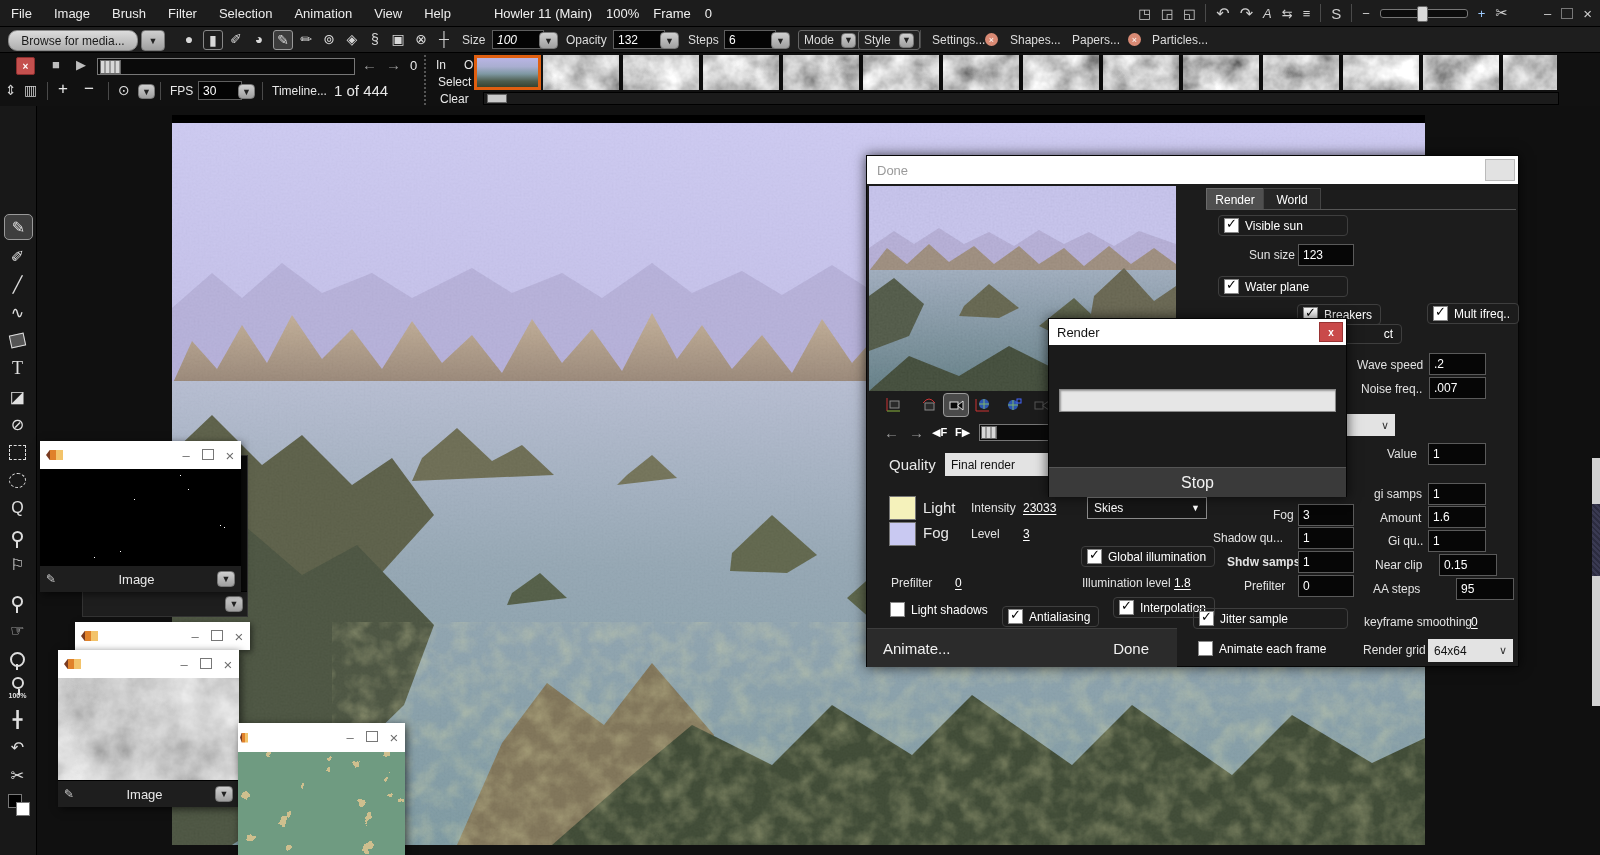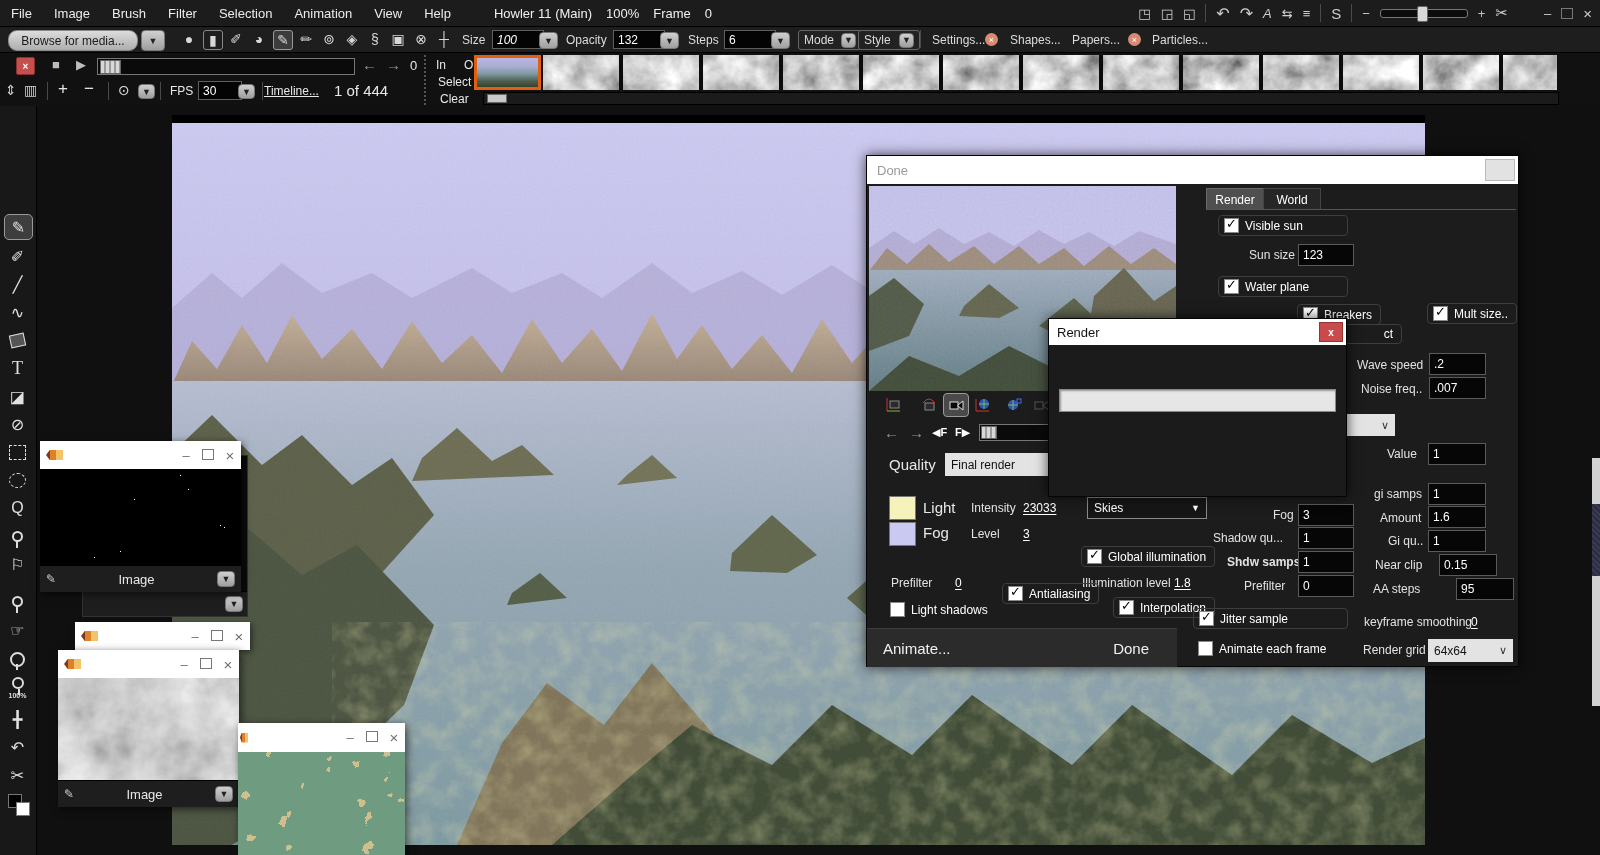--- a/index.html
+++ b/index.html
@@ -171,21 +171,21 @@
     <span class="abs" style="left:58px;top:26px;color:#e8e8e8;font-size:17px;">+</span>
     <span class="abs" style="left:84px;top:26px;color:#e8e8e8;font-size:17px;">−</span>
     <span class="abs vsep" style="left:108px;top:29px;"></span>
     <span class="abs" style="left:118px;top:29px;color:#e0e0e0;font-size:14px;">⊙</span>
     <span class="abs ddown" style="left:138px;top:31px;width:15px;height:13px;">▼</span>
     <span class="abs vsep" style="left:160px;top:29px;"></span>
     <span class="abs tl-label" style="left:170px;top:31px;">FPS</span>
     <div class="abs nfield" style="left:198px;top:28px;width:34px;height:17px;">30</div>
     <span class="abs ddown" style="left:238px;top:31px;width:15px;height:13px;">▼</span>
     <span class="abs vsep" style="left:262px;top:29px;"></span>
-    <span class="abs tl-label" style="left:264px;top:31px;text-decoration:underline;">Timeline...</span>
+    <span class="abs tl-label" style="left:272px;top:31px;">Timeline...</span>
     <span class="abs tl-label" style="left:334px;top:29px;font-size:15px;">1 of 444</span>
 
     <span class="abs dotsep" style="left:424px;top:2px;height:50px;"></span>
     <span class="abs tl-label" style="left:436px;top:5px;">In</span>
     <span class="abs tl-label" style="left:464px;top:5px;">Out</span>
     <span class="abs tl-label" style="left:438px;top:22px;">Select</span>
     <span class="abs tl-label" style="left:440px;top:39px;">Clear</span>
 
     <div class="abs thumbnail" style="left:474px;top:2px;width:61px;height:29px;"></div>
 
@@ -526,21 +526,21 @@
 
     <span class="abs dlab" style="left:24px;top:420px;">Prefilter</span>
     <span class="abs ulink" style="left:88px;top:420px;">0</span>
     <span class="abs dlab" style="left:215px;top:420px;">Illumination level</span>
     <span class="abs ulink" style="left:307px;top:420px;">1.8</span>
 
     <span class="abs cbrow noborder" style="left:22px;top:443px;">
       <span class="cb"></span>
       <span>Light shadows</span>
     </span>
-    <span class="abs cbrow" style="left:135px;top:427px;text-align:center;">
+    <span class="abs cbrow" style="left:135px;top:450px;text-align:center;">
       <span class="cb checked"></span>
       <span>Antialiasing</span>
     </span>
     <span class="abs cbrow" style="left:246px;top:441px;">
       <span class="cb checked"></span>
       <span>Interpolation</span>
     </span>
 
     <div class="abs footerbar" style="left:0px;top:472px;width:310px;height:38px;">
       <span style="margin-left:16px;">Animate...</span>
@@ -560,21 +560,21 @@
     <span class="abs cbrow" style="left:351px;top:120px;width:115px;">
       <span class="cb checked"></span>
       <span>Water plane</span>
     </span>
     <span class="abs cbrow" style="left:430px;top:148px;">
       <span class="cb checked"></span>
       <span>Breakers</span>
     </span>
     <span class="abs cbrow" style="left:560px;top:147px;">
       <span class="cb checked"></span>
-      <span>Mult size..</span>
+      <span>Mult ifreq..</span>
     </span>
 
     <span class="abs cbrow" style="left:420px;top:168px;width:100px;justify-content:flex-end;">
       <span>ct</span>
     </span>
     <span class="abs dlab" style="left:490px;top:202px;">Wave speed</span>
     <div class="abs fld" style="left:562px;top:197px;width:47px;height:20px;">.2</div>
     <span class="abs dlab" style="left:494px;top:226px;">Noise freq..</span>
     <div class="abs fld" style="left:562px;top:221px;width:47px;height:20px;">.007</div>
 
@@ -619,19 +619,20 @@
     </span>
   </div>
 
   <div class="abs dlg" style="left:1048px;top:318px;width:297px;height:177px;background:#1b1b1b;">
     <div class="wtitle" style="height:26px;">
       <span style="margin-left:8px;color:#111;font-size:13px;">Render</span>
       <span style="flex:1"></span>
       <span class="redclose" style="width:22px;height:18px;margin-right:3px;">x</span>
     </div>
     <div class="abs" style="left:10px;top:70px;width:275px;height:21px;background:#e6e6e6;border:1px solid #8a8a8a;box-shadow:inset 1px 1px 2px #999;"></div>
+    <div class="abs stopbtn" style="left:0px;top:148px;width:297px;height:29px;">Stop</div>
   </div>
 
   <div class="abs" style="left:1592px;top:458px;width:8px;height:248px;background:#d2d2d2;">
     <div style="position:absolute;left:0;top:46px;width:8px;height:72px;background:repeating-linear-gradient(45deg,#3a3a52 0 2px,#2c2c40 2px 4px);"></div>
   </div>
 
 </div>
 
 </body></html>

